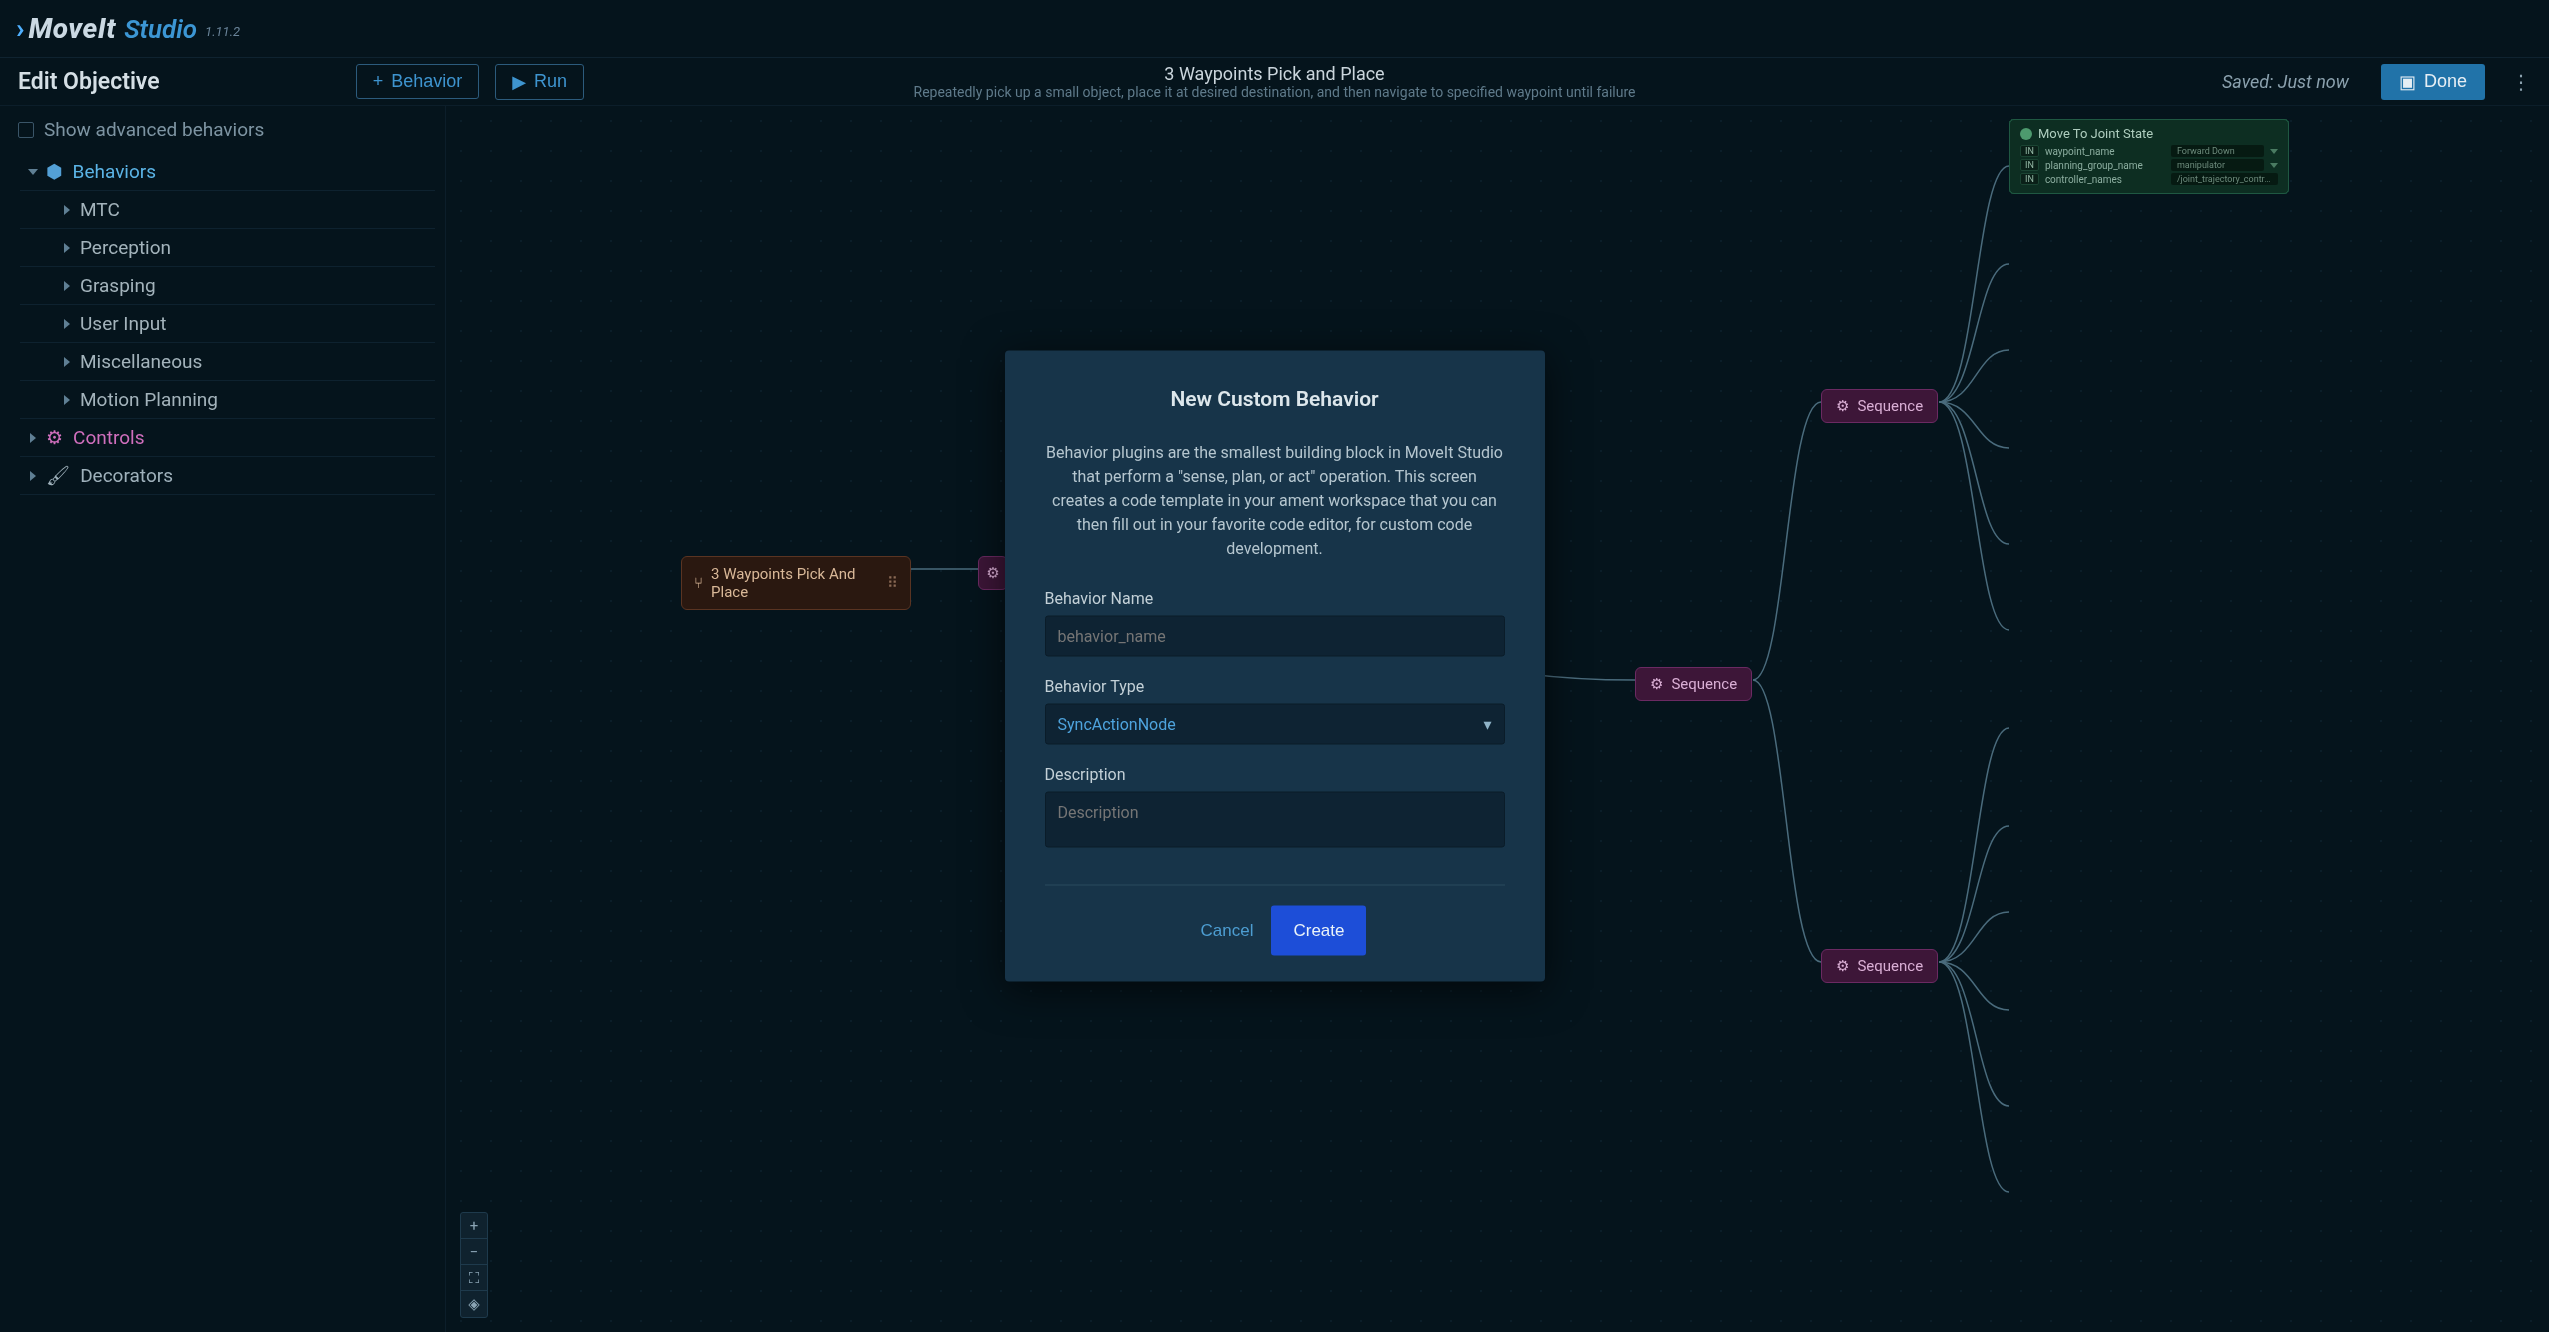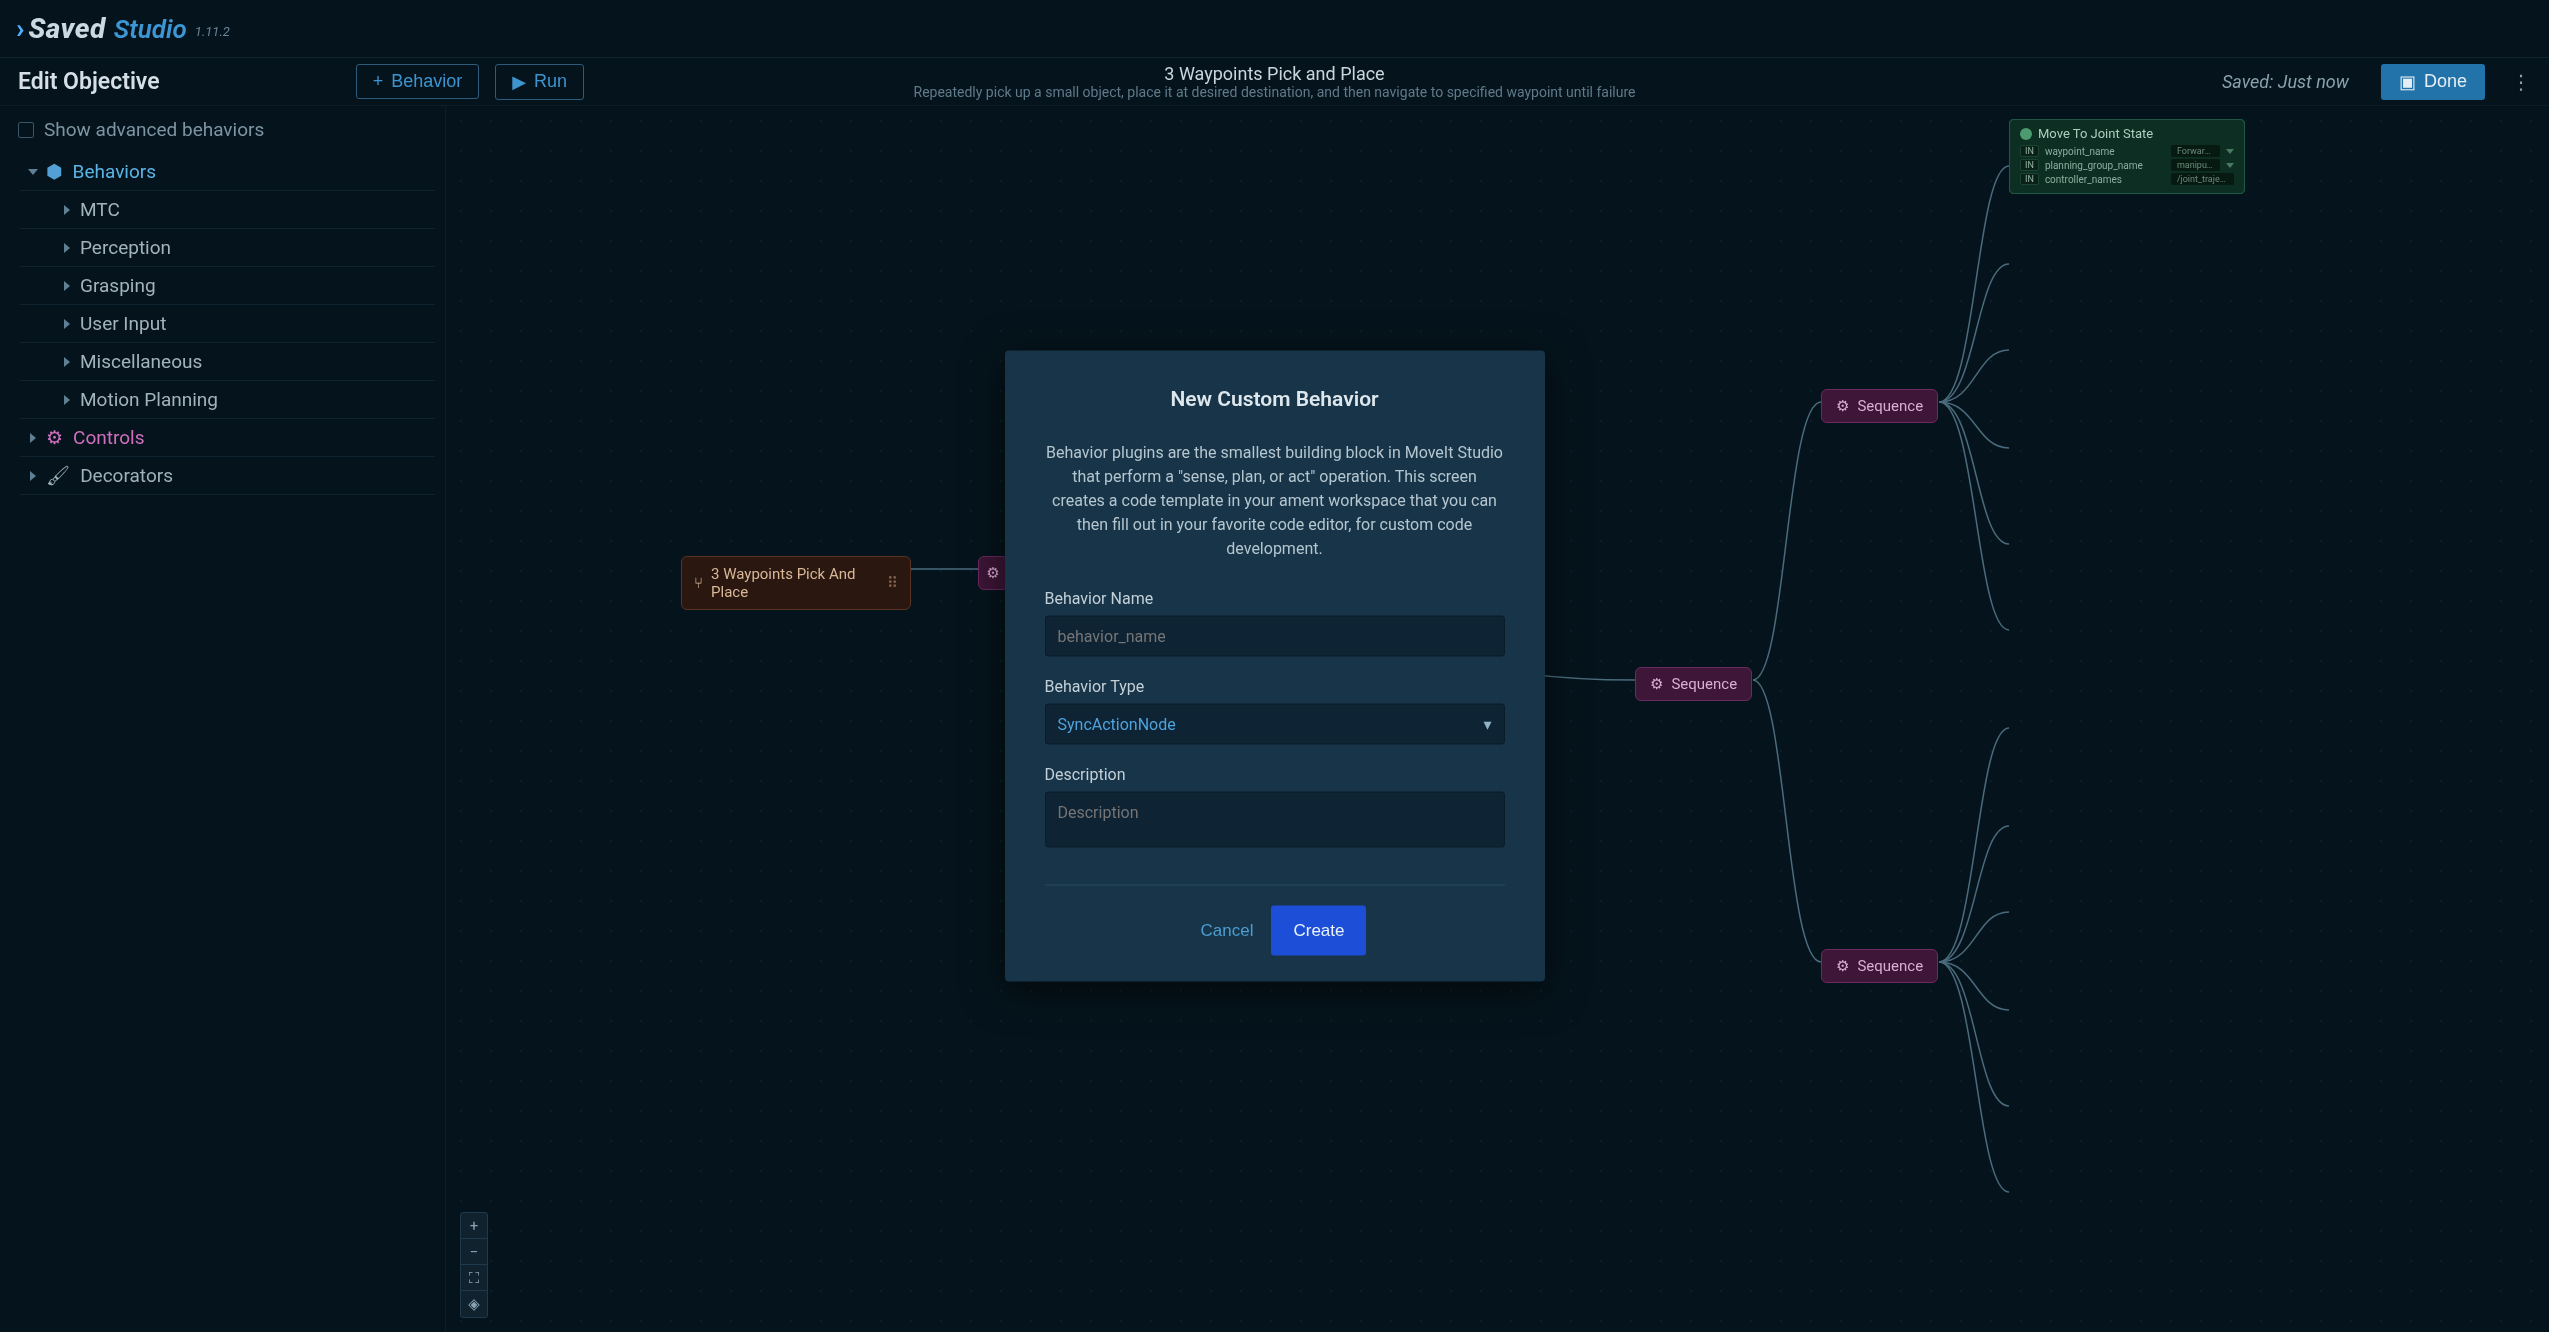--- a/index.html
+++ b/index.html
@@ -64,21 +64,21 @@
 .zoomctrl div { width:26px; height:26px; display:flex; align-items:center; justify-content:center; color:#8aa4b4; border-bottom:1px solid #1e3a4c; font-size:15px; cursor:pointer;}
 .zoomctrl div:last-child{border:none;}
 
 .node { position:absolute; border-radius:6px; font-size:12px; }
 .rootnode { left:235px; top:450px; width:230px; background:#2a1810; border:1px solid #5a3422; padding:8px 12px; display:flex; align-items:center; gap:8px; color:#d9b898; font-size:15px;}
 .seqnode { background:#3d1638; border:1px solid #6b2a62; padding:7px 14px; color:#d9aed4; display:flex; align-items:center; gap:8px; border-radius:6px; font-size:15px;}
 .seqnode.s1 { left:532px; top:450px; width:30px; padding:7px 8px; justify-content:center;}
 .seqnode.s2 { left:1189px; top:561px; }
 .seqnode.sa { left:1375px; top:283px; }
 .seqnode.sb { left:1375px; top:843px; }
-.greennode { background:#0d2e22; border:1px solid #1f5842; border-radius:5px; padding:6px 10px; width:236px; position:absolute;}
+.greennode { background:#0d2e22; border:1px solid #1f5842; border-radius:5px; padding:6px 10px; width:280px; position:absolute;}
 .greennode .gtitle { color:#aecdbe; font-size:13px; display:flex; align-items:center; gap:6px; margin-bottom:4px;}
 .greennode .grow { display:flex; align-items:center; gap:6px; font-size:10px; color:#7a9c8b; margin:2px 0;}
 .greennode .inbadge { background:#0a2018; border:1px solid #1b4433; padding:0 4px; border-radius:2px; font-size:9px; color:#95b9a6;}
 .greennode .gkey { color:#8caea0; flex:0 0 120px; font-size:10px; white-space:nowrap; overflow:hidden; text-overflow:ellipsis;}
 .greennode .gval { background:#061a12; padding:1px 6px; border-radius:2px; color:#6d8b7c; font-size:9px; flex:1; white-space:nowrap; overflow:hidden; text-overflow:ellipsis;}
 .greennode .tri { width:0;height:0;border-left:4px solid transparent;border-right:4px solid transparent;border-top:5px solid #4a7b62; margin-left:auto;}
 .greencol { position:absolute; left:1563px; top:13px; display:flex; flex-direction:column; gap:14px;}
 
 svg.wires { position:absolute; left:0; top:0; width:100%; height:100%; pointer-events:none;}
 svg.wires path { stroke:#4a6b7c; stroke-width:1.5; fill:none;}
@@ -97,21 +97,21 @@
 .modal .cancel { background:transparent; border:none; color:#4d9dd1; font-size:17px; padding:8px 18px; cursor:pointer;}
 .modal .create { background:#1d4ed8; border:none; color:#eaf3f8; font-size:17px; padding:15px 22px; border-radius:3px; cursor:pointer;}
 .tiny-bug{width:12px;height:12px;background:#4d9a6e;border-radius:50%;}
 </style>
 </head>
 <body>
 
 <div class="topnav">
   <div class="logo">
     <span class="chev">›</span>
-    <span class="moveit">Saved</span>
+    <span class="moveit">MoveIt</span>
     <span class="studio">Studio</span>
     <span class="ver">1.11.2</span>
   </div>
 </div>
 
 <div class="subheader">
   <div class="pagetitle">Edit Objective</div>
   <button class="btn">
     <span>+</span>
     <span>Behavior</span>

